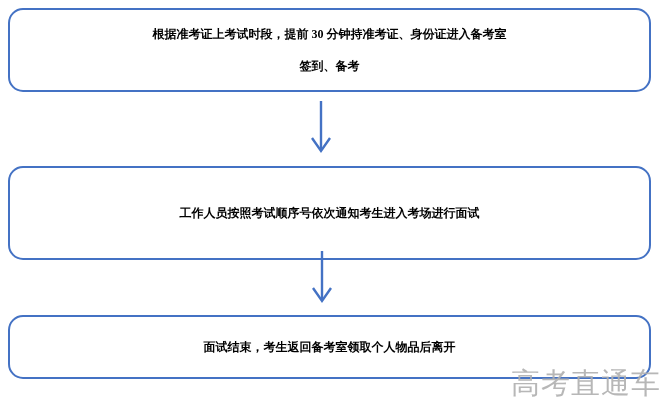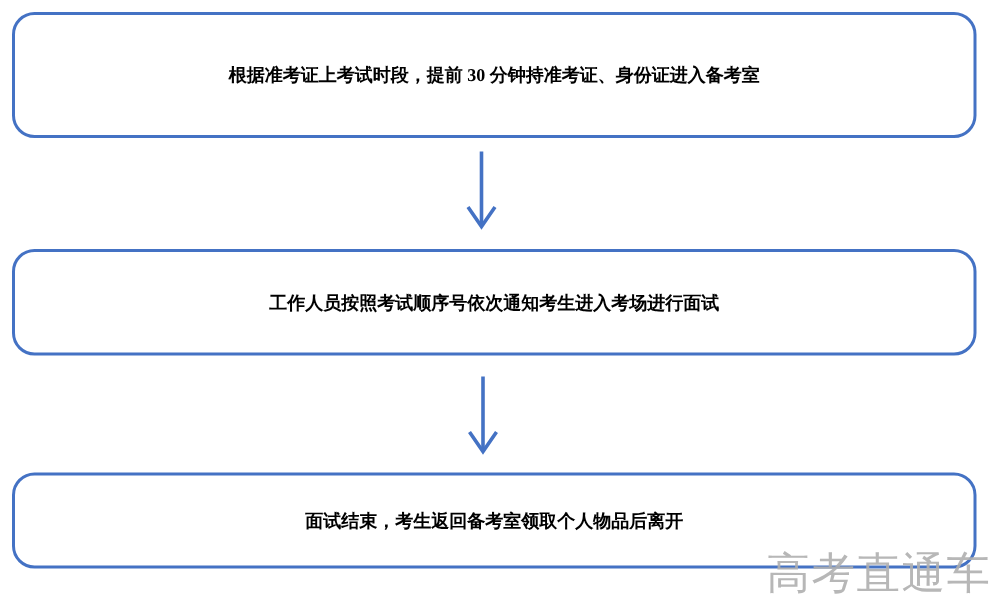--- a/index.html
+++ b/index.html
@@ -22,21 +22,21 @@
     box-sizing: border-box;
     border: 2px solid var(--accent, #4472C4);
     border-radius: 15px;
     background: #ffffff;
     display: flex;
     flex-direction: column;
     justify-content: center;
     align-items: center;
   }
   #box-1 { top: 8px;   height: 84px; }
-  #box-2 { top: 166px; height: 71px; }
+  #box-2 { top: 166px; height: 94px; }
   #box-3 { top: 315px; height: 64px; }
   .step-line {
     font-size: 12px;
     font-weight: bold;
     color: #000000;
     line-height: 32px;
     text-align: center;
     white-space: nowrap;
   }
   .arrow {
@@ -60,20 +60,21 @@
     pointer-events: none;
   }
 </style>
 </head>
 <body>
 
 <div class="canvas">
 
   <div class="flow-box" id="box-1">
     <div class="step-line">根据准考证上考试时段，提前 30 分钟持准考证、身份证进入备考室</div>
+    <div class="step-line">签到、备考</div>
   </div>
 
   <svg class="arrow" id="arrow-1" width="30" height="55" viewBox="0 0 30 55">
     <line x1="15" y1="1" x2="15" y2="50" stroke="#4472C4" stroke-width="2.4"></line>
     <polyline points="6,38 15,51 24,38" fill="none" stroke="#4472C4" stroke-width="2.4"></polyline>
   </svg>
 
   <div class="flow-box" id="box-2">
     <div class="step-line">工作人员按照考试顺序号依次通知考生进入考场进行面试</div>
   </div>

